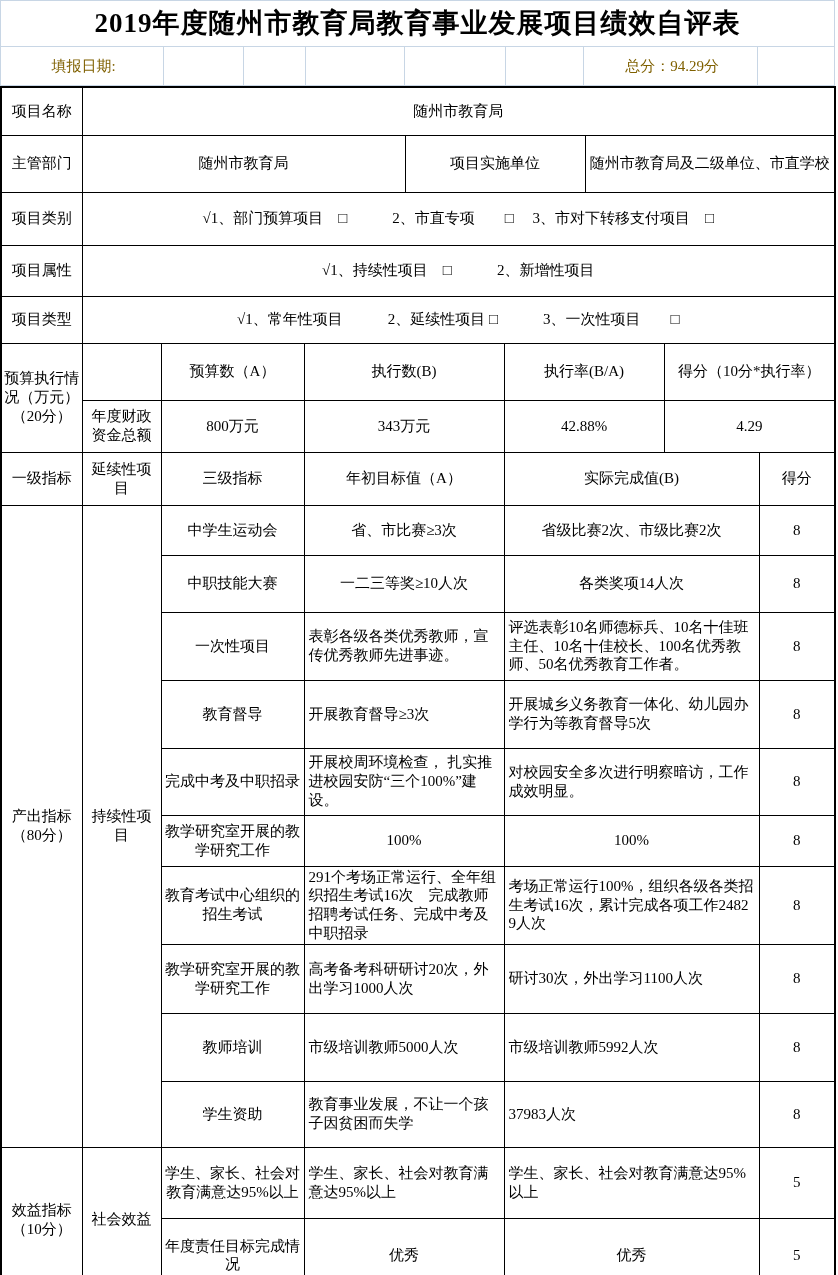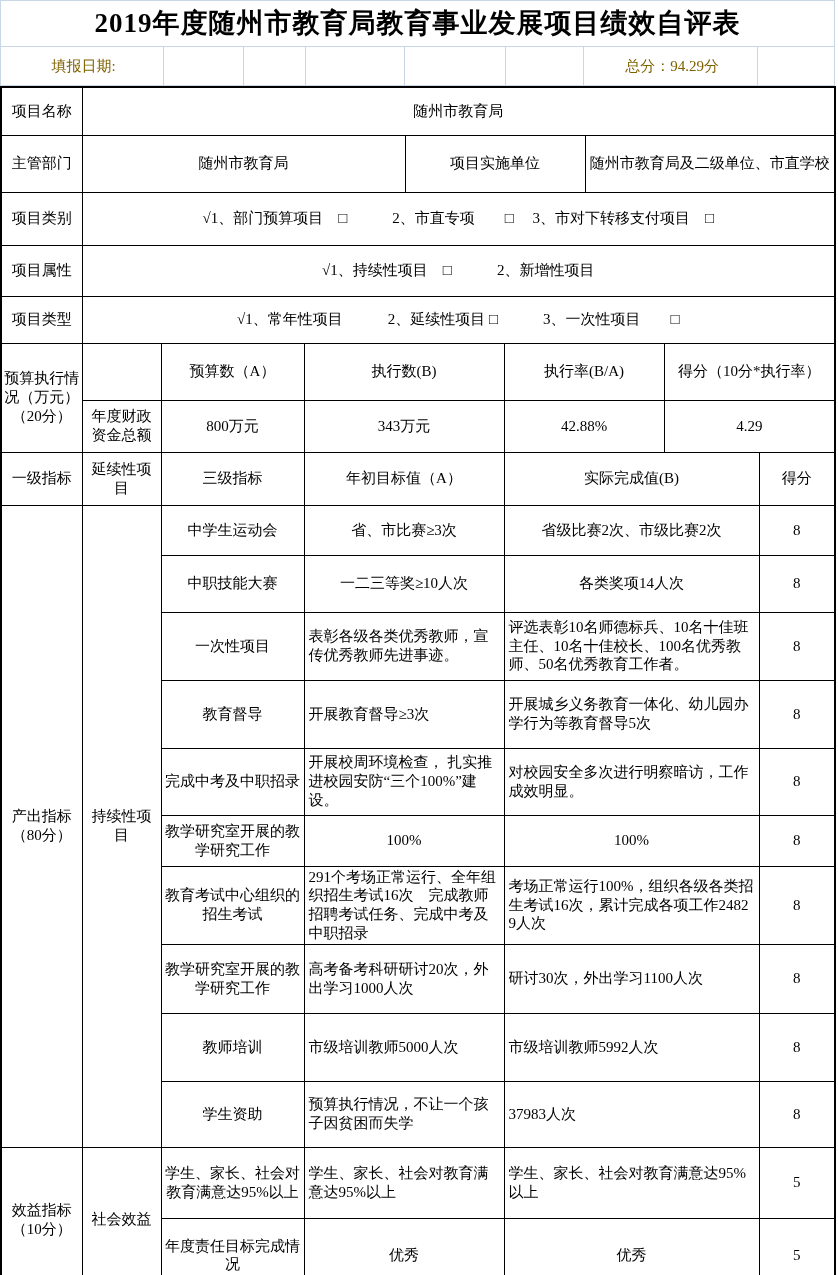--- a/index.html
+++ b/index.html
@@ -178,21 +178,21 @@
       <td class="tc">8</td>
     </tr>
     <tr style="height:68px">
       <td colspan="2" class="tc">教师培训</td>
       <td colspan="2" class="tl">市级培训教师5000人次</td>
       <td colspan="3" class="tl">市级培训教师5992人次</td>
       <td class="tc">8</td>
     </tr>
     <tr style="height:66px">
       <td colspan="2" class="tc">学生资助</td>
-      <td colspan="2" class="tl">预算执行情况，不让一个孩子因贫困而失学</td>
+      <td colspan="2" class="tl">教育事业发展，不让一个孩子因贫困而失学</td>
       <td colspan="3" class="tl">37983人次</td>
       <td class="tc">8</td>
     </tr>
 
     <tr style="height:71px">
       <td rowspan="2" class="tc">效益指标（10分）</td>
       <td rowspan="2" class="tc">社会效益</td>
       <td colspan="2" class="tc">学生、家长、社会对教育满意达95%以上</td>
       <td colspan="2" class="tl">学生、家长、社会对教育满意达95%以上</td>
       <td colspan="3" class="tl">学生、家长、社会对教育满意达95%以上</td>

